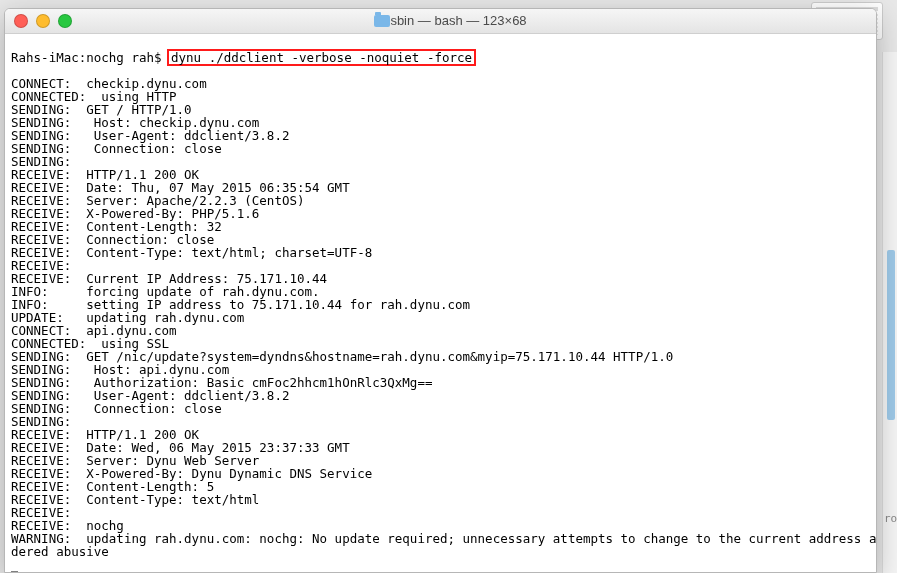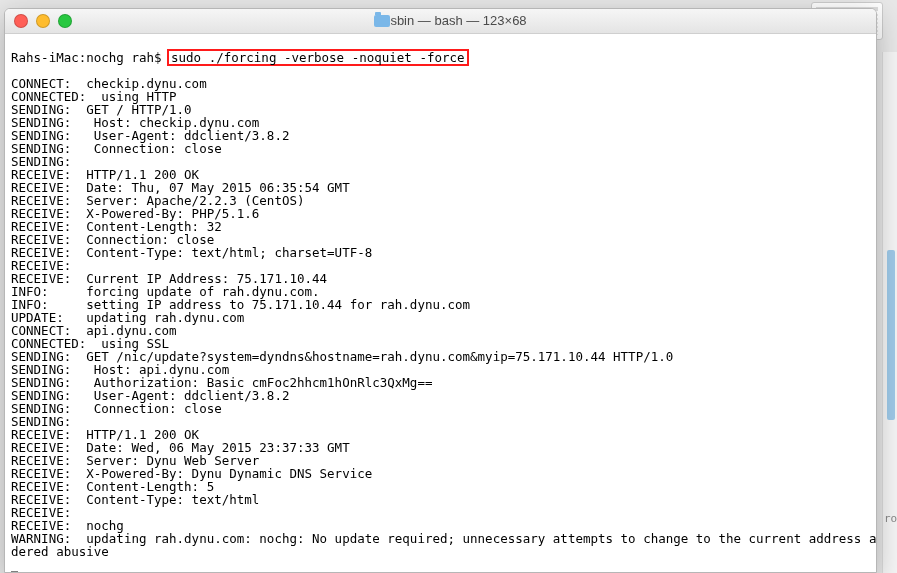--- a/index.html
+++ b/index.html
@@ -60,18 +60,18 @@
       <div class="light yel"></div>
       <div class="light grn"></div>
     </div>
     <div class="title-center">
       <span class="folder-ico"></span>
       <span>sbin — bash — 123×68</span>
     </div>
   </div>
 
   <div class="term">
-<div class="line"><span>Rahs-iMac:nochg rah$ </span><span class="highlight-box"><span>sudo ./forcing -verbose -noquiet -force</span></span></div>
+<div class="line"><span>Rahs-iMac:nochg rah$ </span><span class="highlight-box"><span>dynu ./ddclient -verbose -noquiet -force</span></span></div>
 <div id="lines-container"><div class="line">CONNECT:  checkip.dynu.com</div><div class="line">CONNECTED:  using HTTP</div><div class="line">SENDING:  GET / HTTP/1.0</div><div class="line">SENDING:   Host: checkip.dynu.com</div><div class="line">SENDING:   User-Agent: ddclient/3.8.2</div><div class="line">SENDING:   Connection: close</div><div class="line">SENDING:  </div><div class="line">RECEIVE:  HTTP/1.1 200 OK</div><div class="line">RECEIVE:  Date: Thu, 07 May 2015 06:35:54 GMT</div><div class="line">RECEIVE:  Server: Apache/2.2.3 (CentOS)</div><div class="line">RECEIVE:  X-Powered-By: PHP/5.1.6</div><div class="line">RECEIVE:  Content-Length: 32</div><div class="line">RECEIVE:  Connection: close</div><div class="line">RECEIVE:  Content-Type: text/html; charset=UTF-8</div><div class="line">RECEIVE:  </div><div class="line">RECEIVE:  Current IP Address: 75.171.10.44</div><div class="line">INFO:     forcing update of rah.dynu.com.</div><div class="line">INFO:     setting IP address to 75.171.10.44 for rah.dynu.com</div><div class="line">UPDATE:   updating rah.dynu.com</div><div class="line">CONNECT:  api.dynu.com</div><div class="line">CONNECTED:  using SSL</div><div class="line">SENDING:  GET /nic/update?system=dyndns&amp;hostname=rah.dynu.com&amp;myip=75.171.10.44 HTTP/1.0</div><div class="line">SENDING:   Host: api.dynu.com</div><div class="line">SENDING:   Authorization: Basic cmFoc2hhcm1hOnRlc3QxMg==</div><div class="line">SENDING:   User-Agent: ddclient/3.8.2</div><div class="line">SENDING:   Connection: close</div><div class="line">SENDING:  </div><div class="line">RECEIVE:  HTTP/1.1 200 OK</div><div class="line">RECEIVE:  Date: Wed, 06 May 2015 23:37:33 GMT</div><div class="line">RECEIVE:  Server: Dynu Web Server</div><div class="line">RECEIVE:  X-Powered-By: Dynu Dynamic DNS Service</div><div class="line">RECEIVE:  Content-Length: 5</div><div class="line">RECEIVE:  Content-Type: text/html</div><div class="line">RECEIVE:  </div><div class="line">RECEIVE:  nochg</div><div class="line">WARNING:  updating rah.dynu.com: nochg: No update required; unnecessary attempts to change to the current address are consi</div><div class="line">dered abusive</div></div>
 <div class="line"><span class="cursor-block"></span></div>
   </div>
 
 </div>
 
 </body></html>

